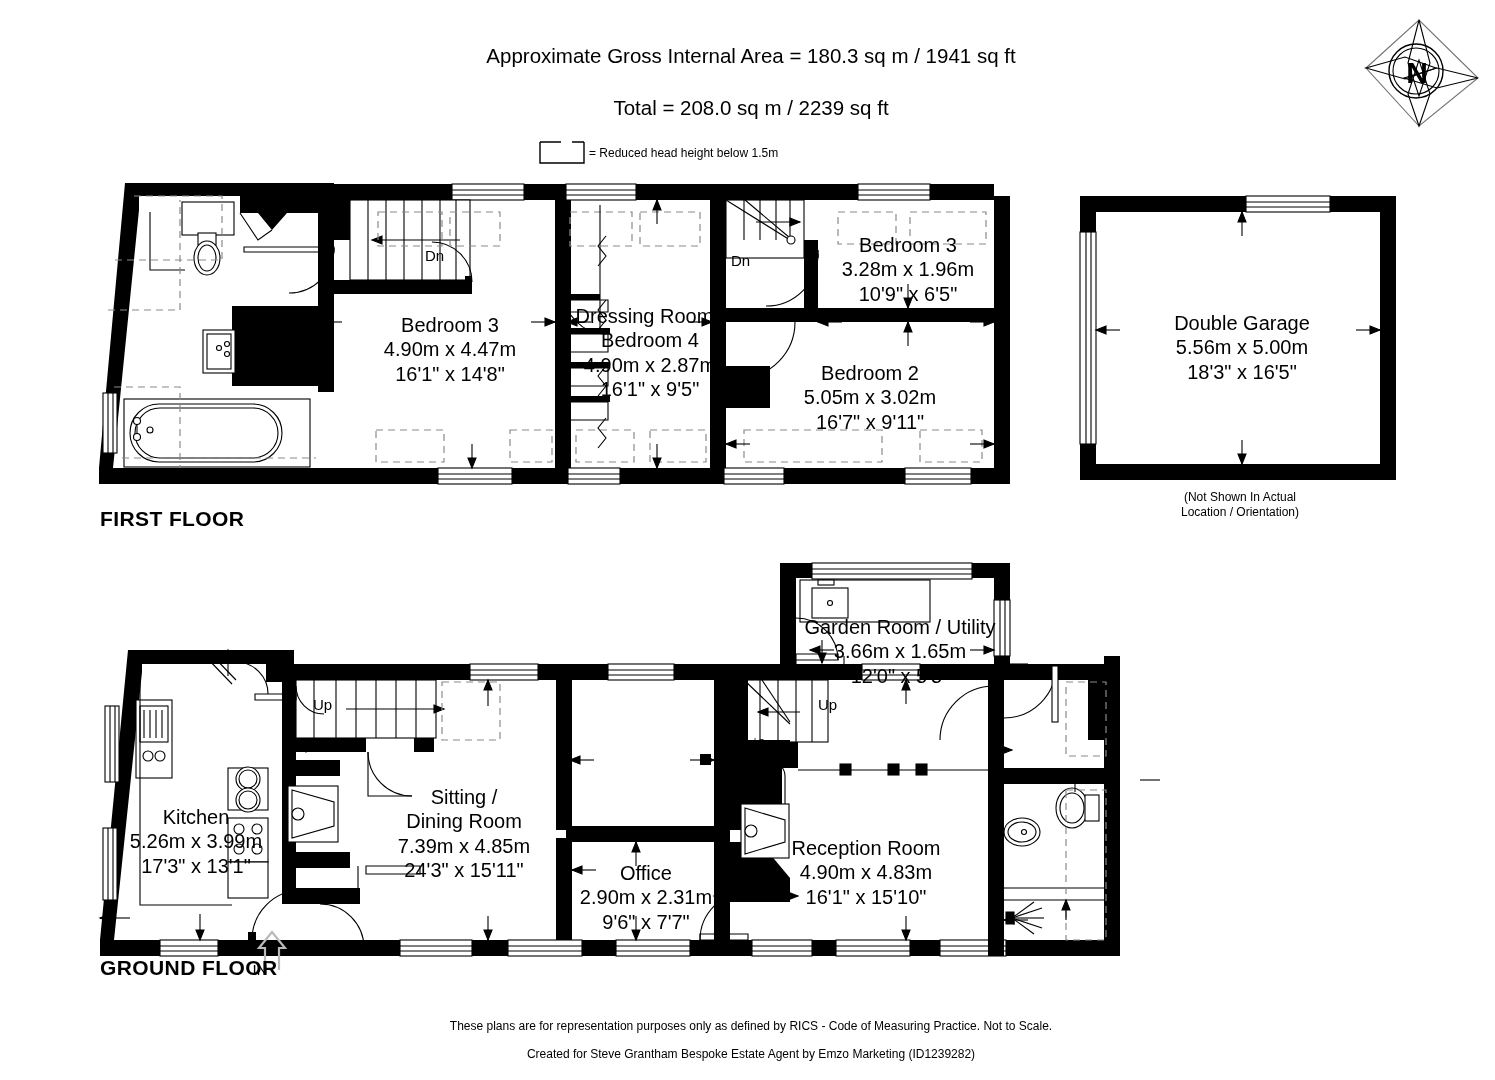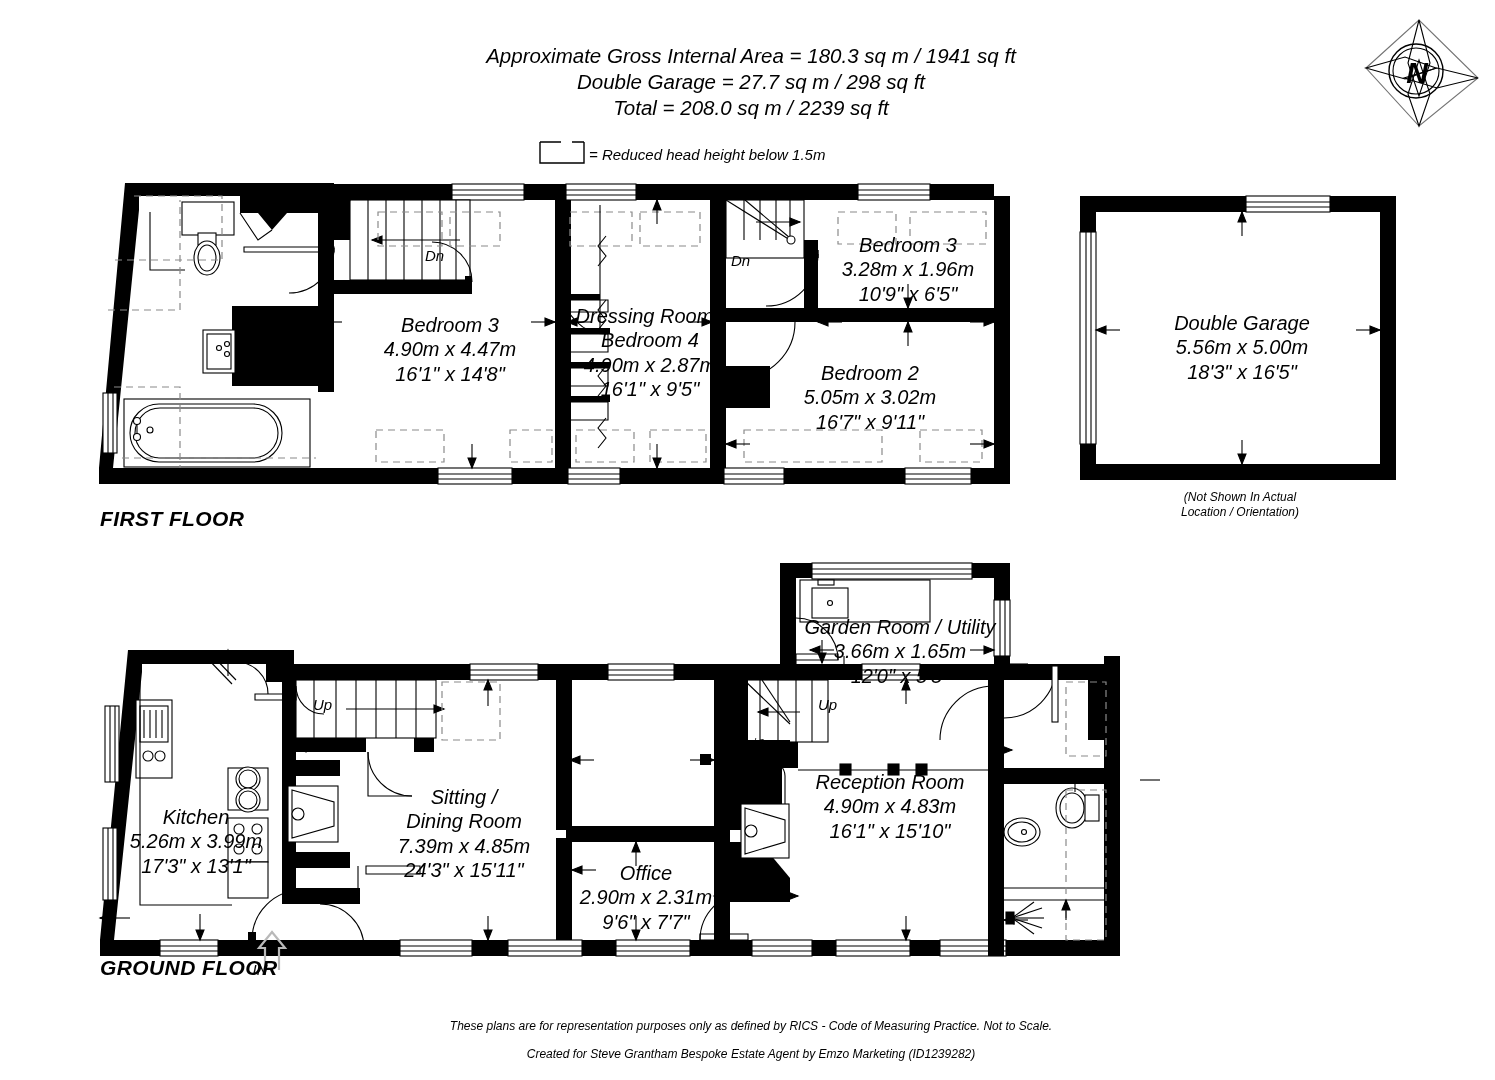--- a/index.html
+++ b/index.html
@@ -1,22 +1,22 @@
 <!DOCTYPE html>
 <html><head>
 <meta charset="utf-8">
 <title>Floor Plan</title>
 <style>
   html,body{margin:0;padding:0;background:#ffffff;}
   body{width:1495px;height:1080px;font-family:"Liberation Sans",sans-serif;color:#000;overflow:hidden;}
-  #stage{position:relative;width:1440px;height:1080px;font-style:italic;}
+  #stage{position:relative;width:1440px;height:1080px;}
   .txt{position:absolute;white-space:nowrap;line-height:1.22;}
   .ctr{transform:translateX(-50%);text-align:center;}
   .hdr{font-size:20.5px;}
-  .legend-txt{font-size:15px;}
+  .legend-txt{font-size:12px;}
   .floor-title{font-size:21px;font-weight:bold;letter-spacing:.4px;}
   .rm{font-size:20px;text-align:center;}
   .rm .nm{display:block;}
   .stairlbl{font-size:15px;}
   .tiny{font-size:8.5px;text-align:right;line-height:1.15;}
   .footer{font-size:12px;}
   .inlbl{font-size:15px;}
   svg{position:absolute;left:0;top:0;}
   .w{fill:#000;}
   .thin{fill:none;stroke:#000;stroke-width:1.1;}
@@ -25,21 +25,20 @@
   .dim{stroke:#000;stroke-width:1.1;fill:none;}
   .win{fill:#fff;stroke:#000;stroke-width:1.1;}
   .gray{fill:none;stroke:#b9b9b9;stroke-width:2.2;}
 </style>
 </head>
 <body>
 
 <div id="stage">
 
   <div class="txt hdr ctr" style="left:751px;top:43px;">Approximate Gross Internal Area = 180.3 sq m / 1941 sq ft</div>
-  <div class="txt hdr ctr" style="left:751px;top:69px;">Double Garage = 27.7 sq m / 298 sq ft</div>
   <div class="txt hdr ctr" style="left:751px;top:95px;">Total = 208.0 sq m / 2239 sq ft</div>
 
   <svg width="1495" height="1080" viewBox="0 0 1495 1080" style="pointer-events:none;">
 
     <path class="thin2" d="M540 142 L561 142 M572 142 L584 142 M584 142 L584 163 L540 163 L540 142"></path>
   </svg>
   <div class="txt legend-txt" style="left:589px;top:146px;">= Reduced head height below 1.5m</div>
 
   <svg width="1495" height="1080" viewBox="0 0 1495 1080" style="pointer-events:none;">
     <g>
@@ -589,21 +588,21 @@
     <span class="nm">Sitting /</span>
     <span class="nm">Dining Room</span>
     <span class="nm">7.39m x 4.85m</span>
     <span class="nm">24'3" x 15'11"</span>
   </div>
   <div class="txt rm ctr" style="left:646px;top:861px;">
     <span class="nm">Office</span>
     <span class="nm">2.90m x 2.31m</span>
     <span class="nm">9'6" x 7'7"</span>
   </div>
-  <div class="txt rm ctr" style="left:866px;top:770px;margin-left:24px;">
+  <div class="txt rm ctr" style="left:866px;top:836px;">
     <span class="nm">Reception Room</span>
     <span class="nm">4.90m x 4.83m</span>
     <span class="nm">16'1" x 15'10"</span>
   </div>
   <div class="txt rm ctr" style="left:900px;top:615px;">
     <span class="nm">Garden Room / Utility</span>
     <span class="nm">3.66m x 1.65m</span>
     <span class="nm">12'0" x 5'5"</span>
   </div>
   <div class="txt stairlbl" style="left:313px;top:696px;">Up</div>

